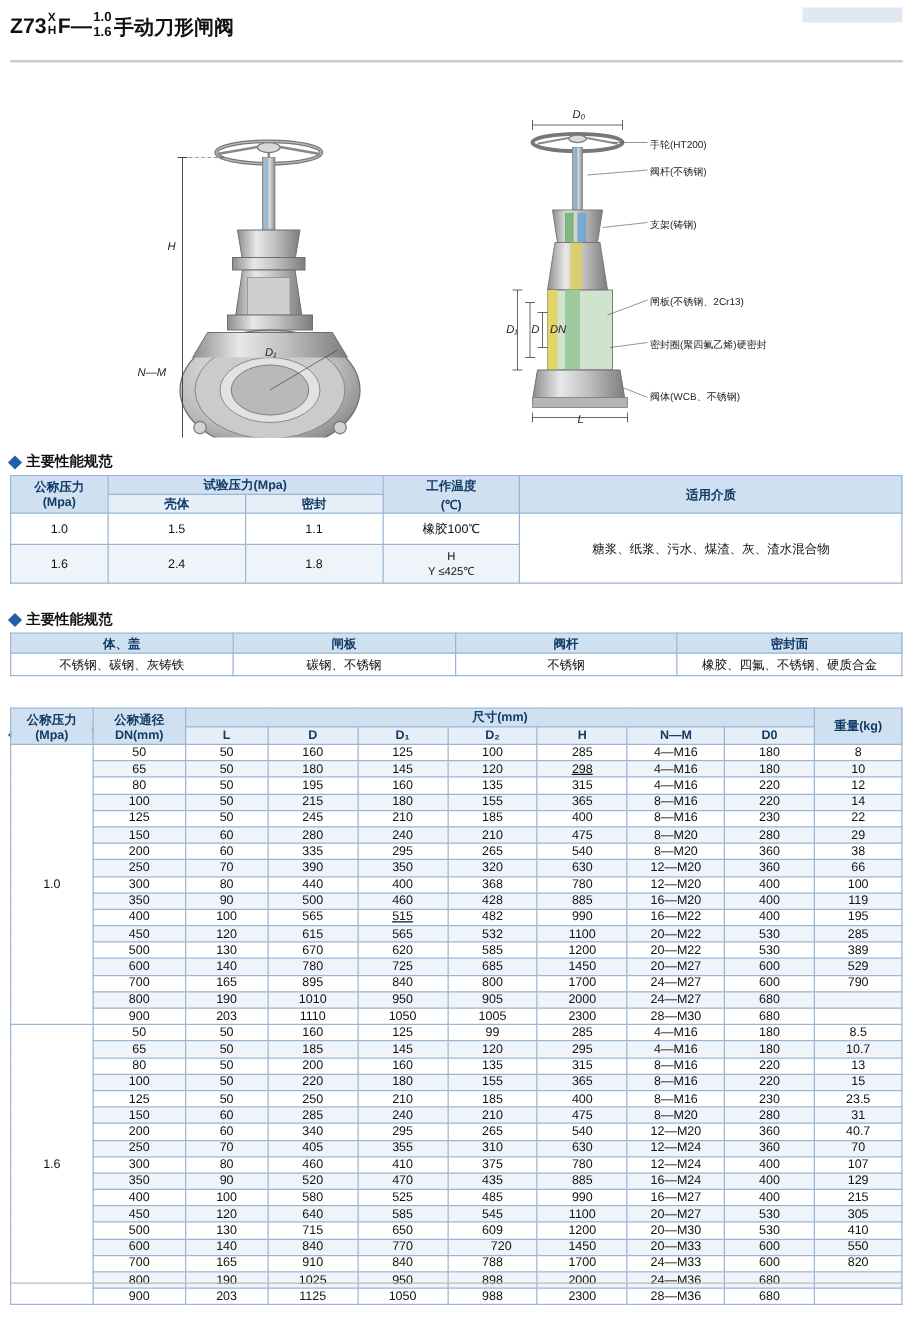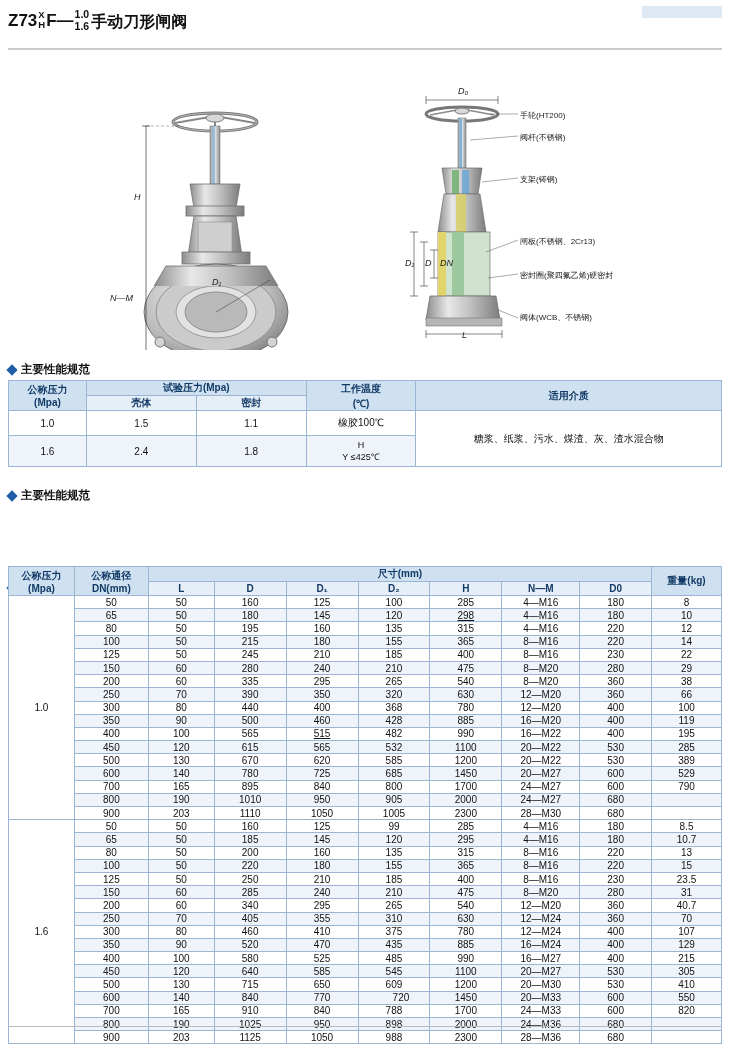--- a/index.html
+++ b/index.html
@@ -220,20 +220,32 @@
   </div>
 
   <table class="tbl" style="left:8px;top:506px;width:714px;">
     <colgroup>
         <col style="width:178px">
         <col style="width:178px">
         <col style="width:178px">
         <col style="width:180px">
       </colgroup>
     <tbody>
+        <tr>
+      <td class="hdr1" style="height:15px">体、盖</td>
+      <td class="hdr1">闸板</td>
+      <td class="hdr1">阀杆</td>
+      <td class="hdr1">密封面</td>
+    </tr>
+    <tr>
+      <td style="height:17px">不锈钢、碳钢、灰铸铁</td>
+      <td>碳钢、不锈钢</td>
+      <td>不锈钢</td>
+      <td>橡胶、四氟、不锈钢、硬质合金</td>
+    </tr>
   </tbody>
     </table>
 
   <div class="sec" style="left:8px;top:580px;">
     <span class="bullet"></span>
     <span>主要外形及连接尺寸</span>
   </div>
 
   <table class="tbl" style="left:8px;top:566px;width:714px;">
     <colgroup>

